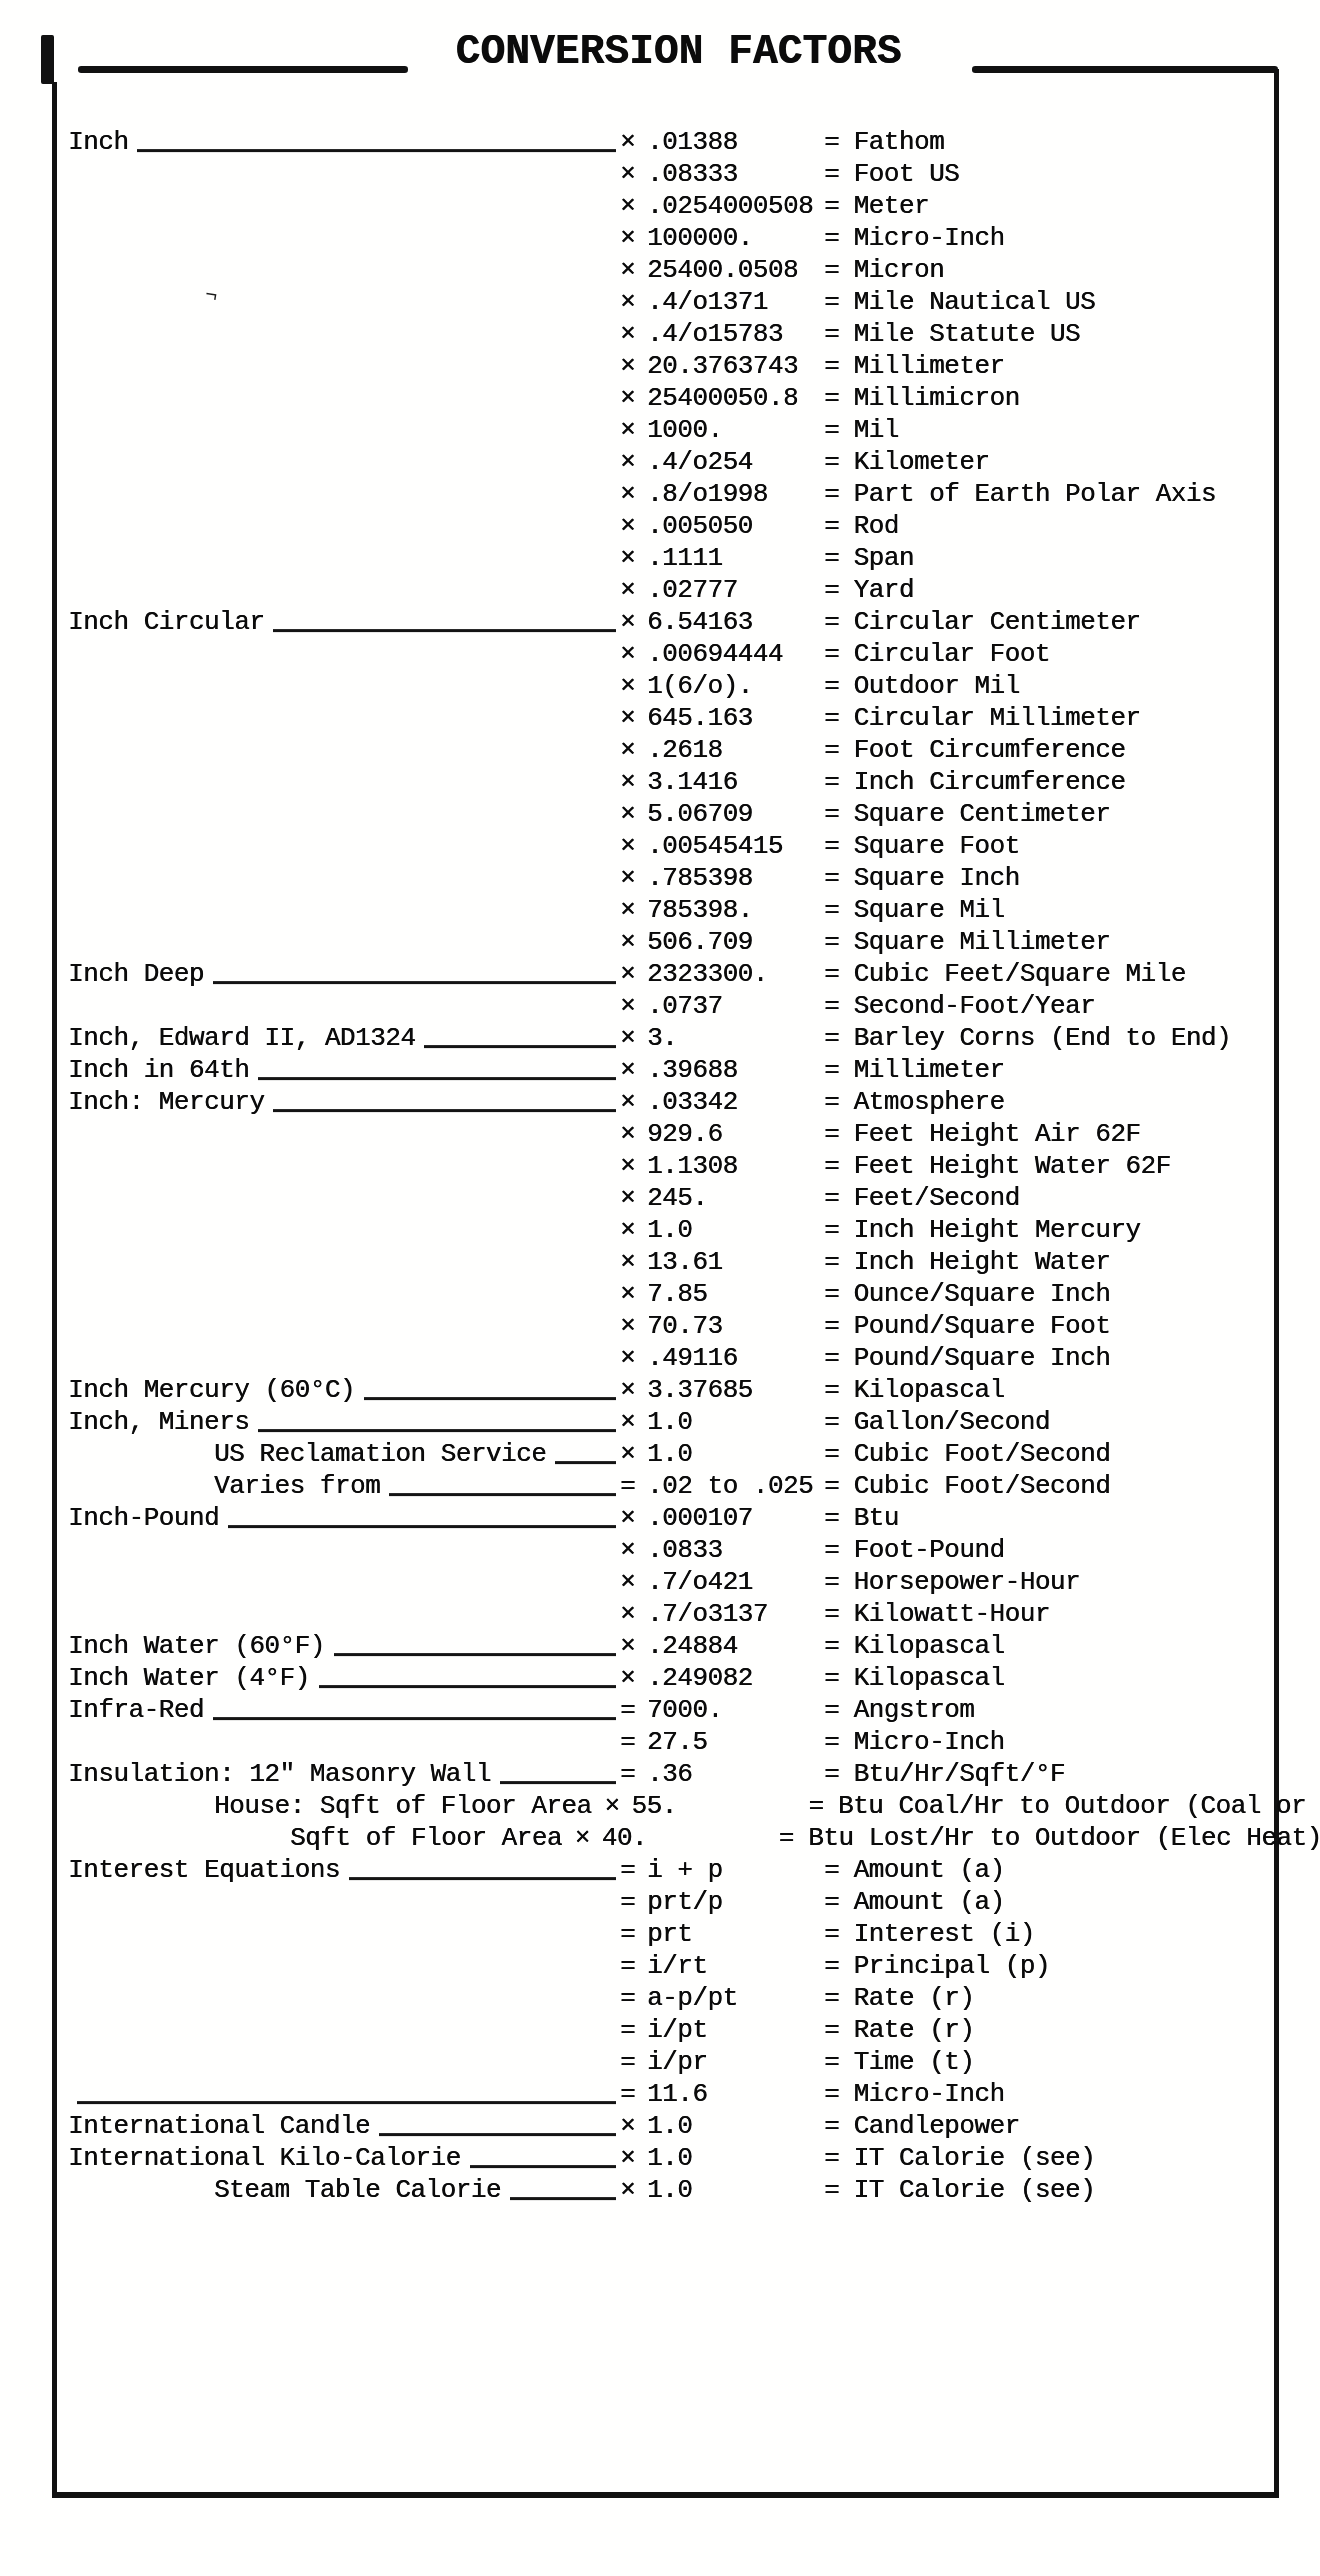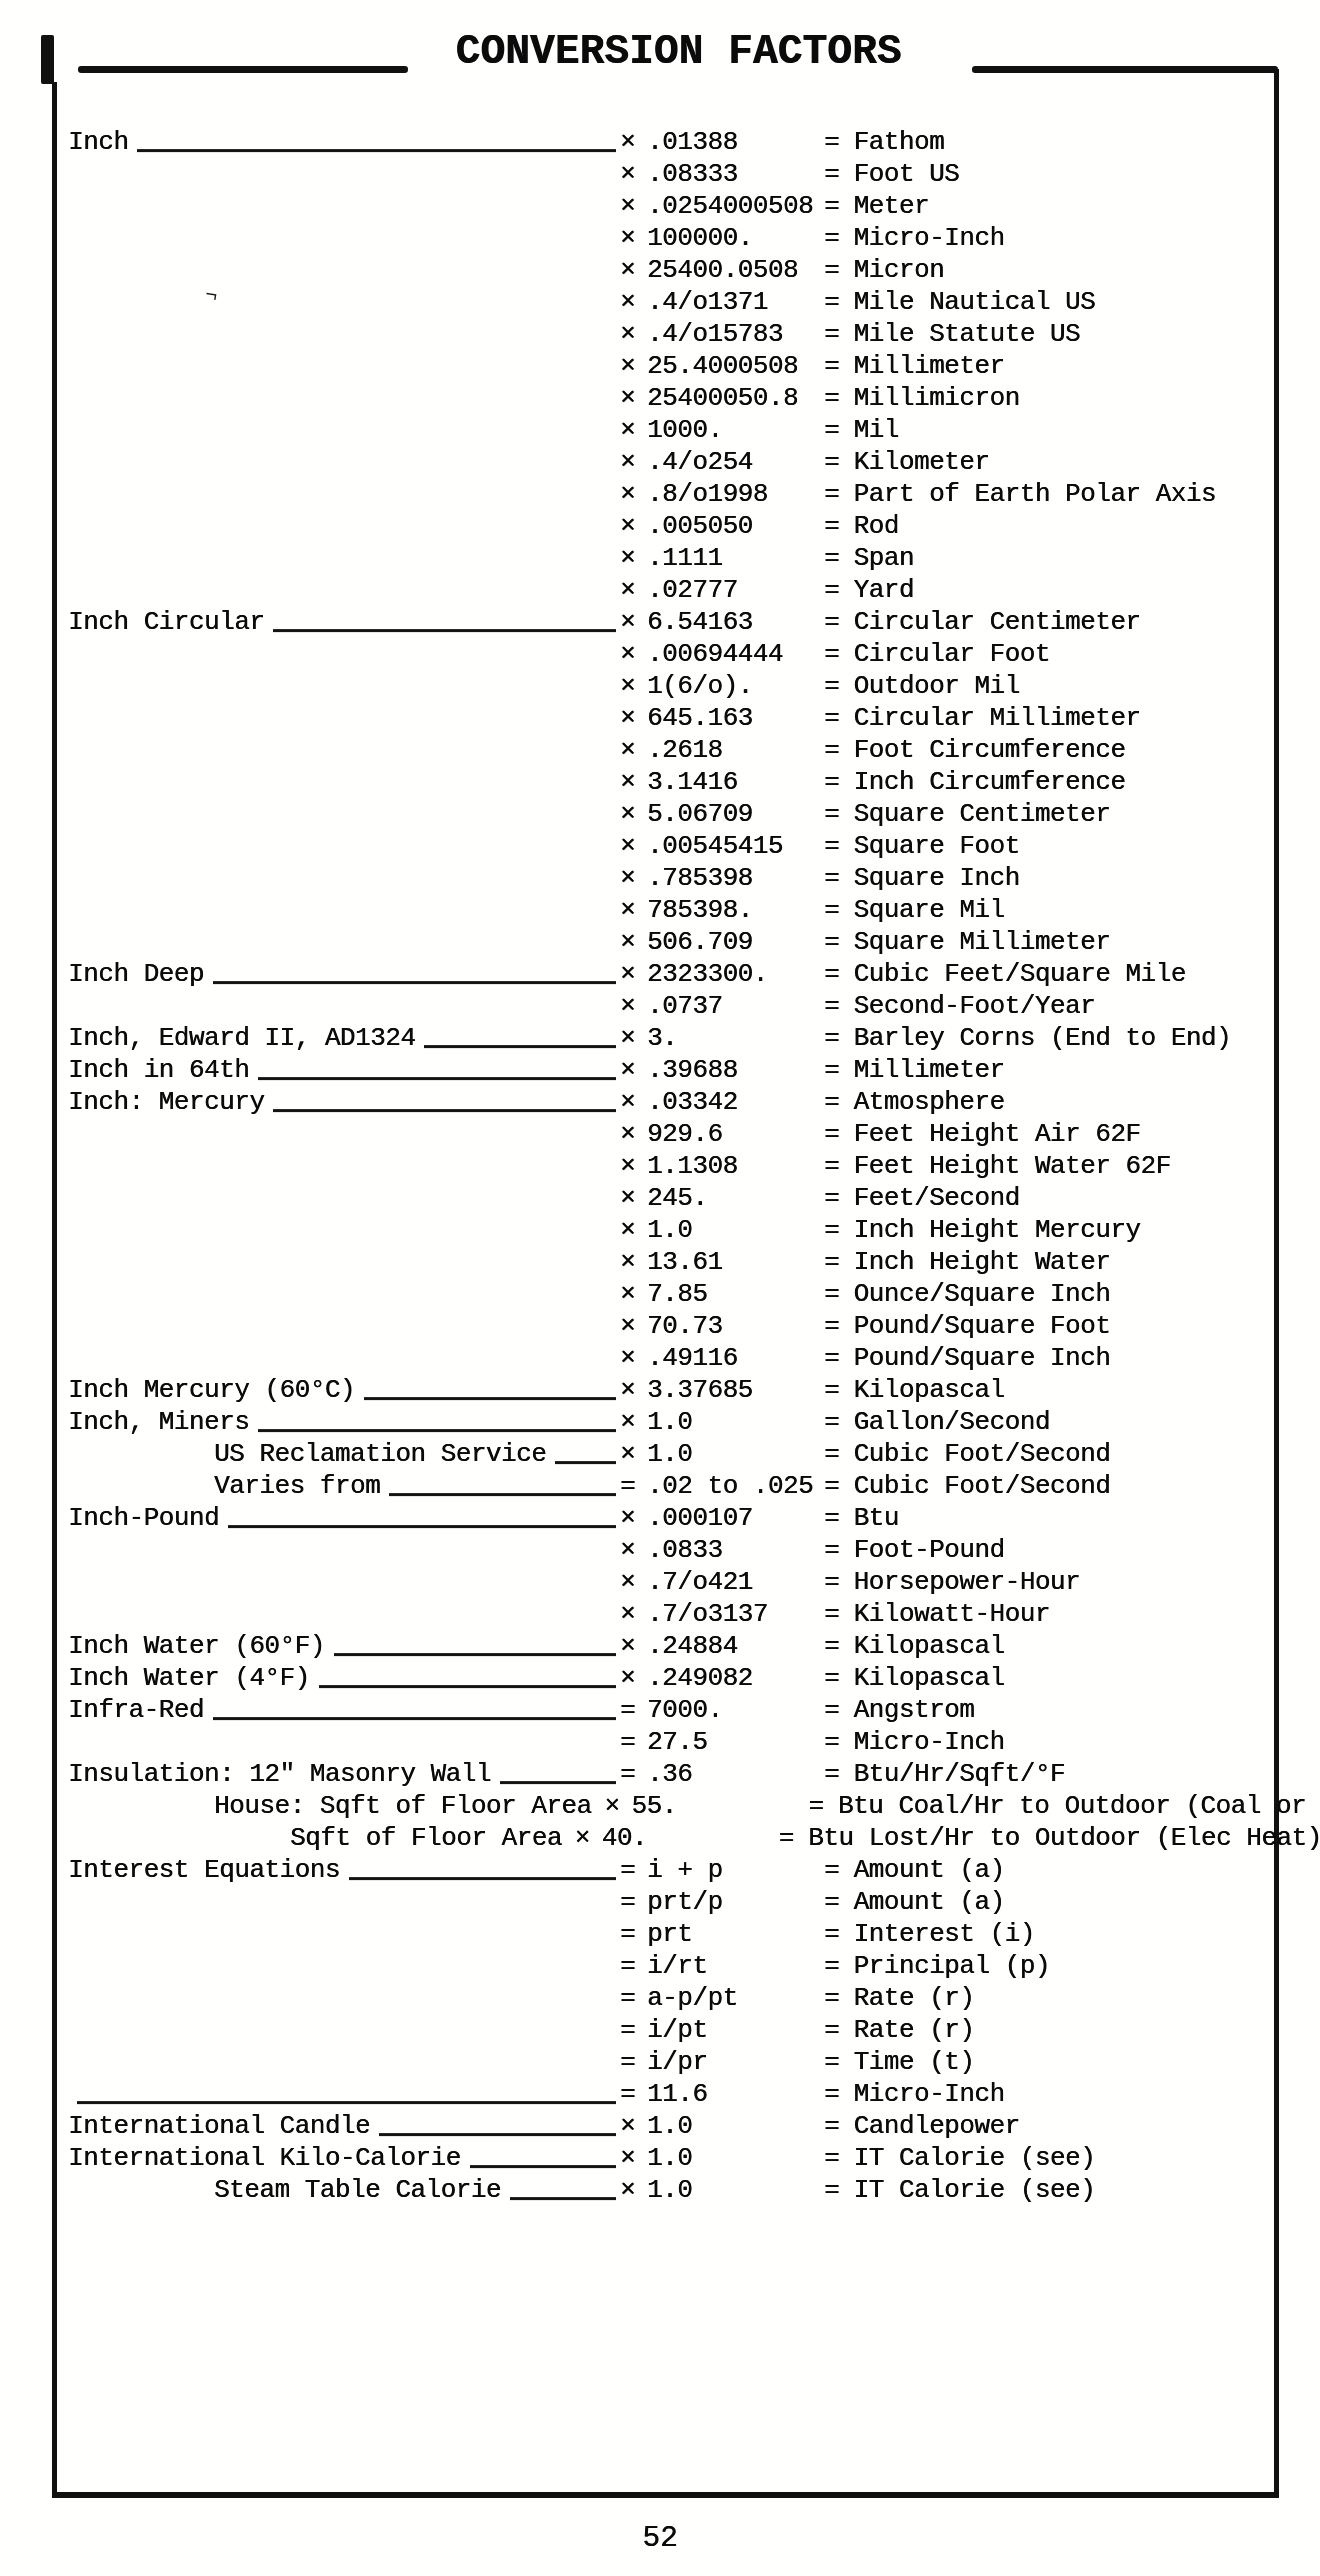--- a/index.html
+++ b/index.html
@@ -161,21 +161,21 @@
         <span class="rcol">
           <span class="op">=</span>
           <span class="unit">Mile Statute US</span>
         </span>
       </div>
       <div class="row noleader">
         <span class="label"></span>
         <span class="leader"></span>
         <span class="vcol">
           <span class="op">×</span>
-          <span class="val">25.4000508</span>
+          <span class="val">20.3763743</span>
         </span>
         <span class="rcol">
           <span class="op">=</span>
           <span class="unit">Millimeter</span>
         </span>
       </div>
       <div class="row noleader">
         <span class="label"></span>
         <span class="leader"></span>
         <span class="vcol">
@@ -853,15 +853,14 @@
           <span class="op">×</span>
           <span class="val">1.0</span>
         </span>
         <span class="rcol">
           <span class="op">=</span>
           <span class="unit">IT Calorie (see)</span>
         </span>
       </div>
     </div>
 
-  <div class="pagenum">52</div>
 </div>
 
 
 </body></html>

